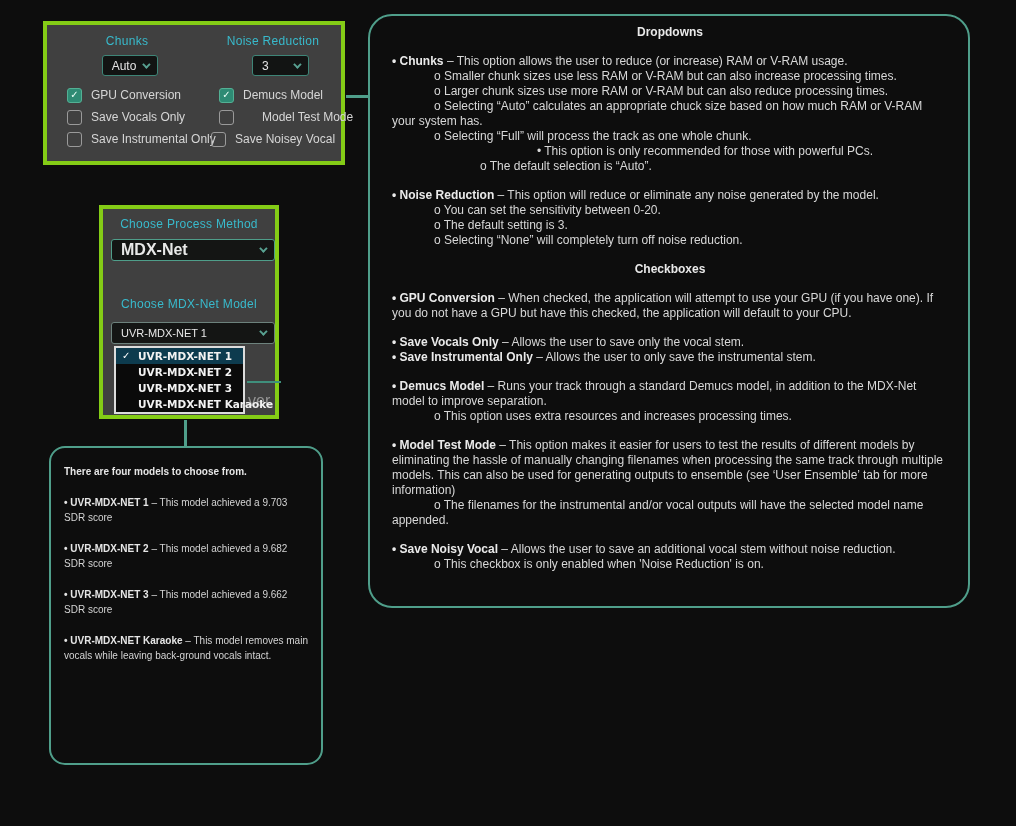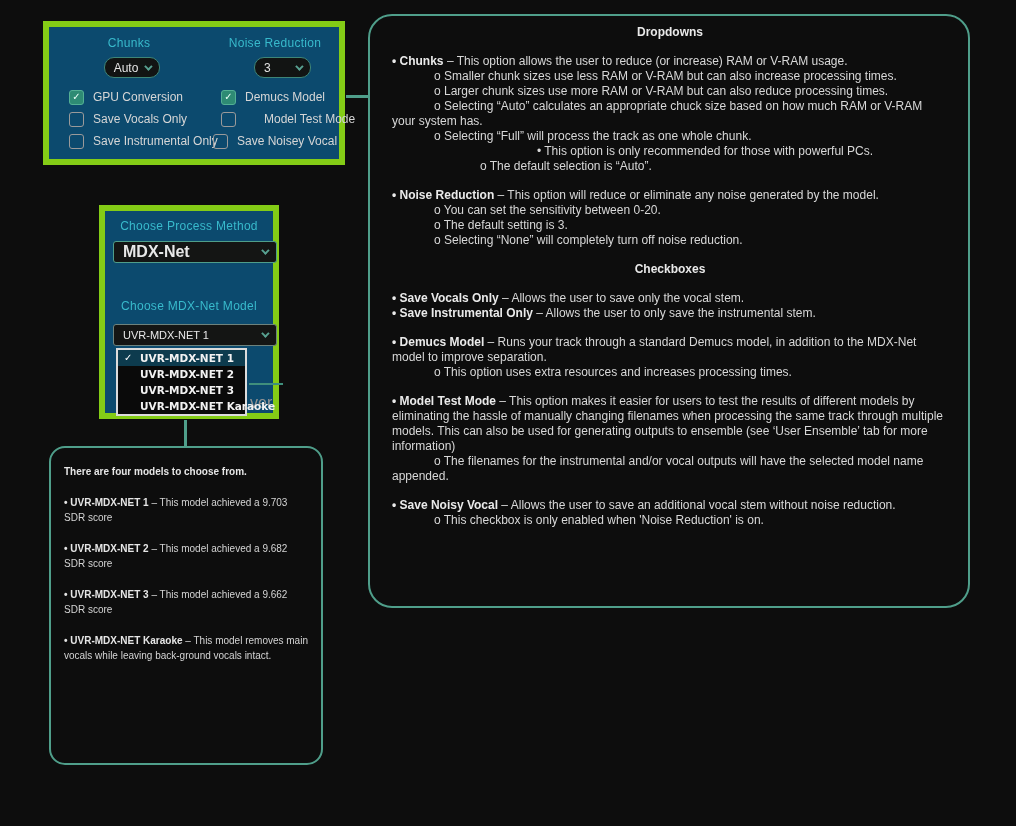--- a/index.html
+++ b/index.html
@@ -2,30 +2,30 @@
 <html><head>
 <meta charset="utf-8">
 <style>
   * { margin:0; padding:0; box-sizing:border-box; }
   html,body { background:#0d0d0d; }
   body {
     position:relative; width:1016px; height:826px; overflow:hidden;
     font-family:"Liberation Sans","DejaVu Sans",sans-serif;
     color:#d6d6d6;
   }
-  .panel-gray { position:absolute; border:6px solid #84cc16; background:#0c4a6e; }
+  .panel-gray { position:absolute; border:4px solid #84cc16; background:#404040; }
   .panel-teal { position:absolute; border:2px solid #4f9e8a; border-radius:18px; background:#0d0d0d; }
 
   
   #options-panel { left:43px; top:21px; width:302px; height:144px; }
   .col-label { position:absolute; top:9px; font-size:12px; color:#38bacc; text-align:center; letter-spacing:.3px; }
   #chunks-label { left:0; width:160px; }
   #noise-label  { left:150px; width:152px; }
   .mini-combo {
-    position:absolute; height:21px; border:1px solid #3e8577; border-radius:10px;
+    position:absolute; height:21px; border:1px solid #3e8577; border-radius:3px;
     background:#121413; display:flex; align-items:center; font-size:12px; color:#e4e4e4;
   }
   #chunks-combo { left:55px; top:30px; width:56px; justify-content:center; gap:6px; }
   #noise-combo  { left:205px; top:30px; width:57px; justify-content:space-between; padding:0 9px; }
   .chev { width:6px; height:6px; border-right:2px solid #58a191; border-bottom:2px solid #58a191;
           transform:rotate(45deg) translateY(-2px); display:inline-block; }
   .cbitem { position:absolute; display:flex; align-items:center; gap:9px; height:16px; cursor:default; }
   .cb { width:15px; height:15px; border-radius:3px; border:1px solid #9a9a9a; background:transparent;
         display:flex; align-items:center; justify-content:center; flex:0 0 auto; }
   .cb.on { background:#2e8b74; border-color:#53b094; }
@@ -176,20 +176,21 @@
   <div class="hl i1"><span>o Larger chunk sizes use more RAM or V-RAM but can also reduce processing times.</span></div>
   <div class="hl i1"><span>o Selecting “Auto” calculates an appropriate chuck size based on how much RAM or V-RAM your system has.</span></div>
   <div class="hl i1"><span>o Selecting “Full” will process the track as one whole chunk.</span></div>
   <div class="hl i2"><span>• This option is only recommended for those with powerful PCs.</span></div>
   <div class="hl i3"><span>o The default selection is “Auto”.</span></div>
   <div class="hl mt"><b>• Noise Reduction</b><span> – This option will reduce or eliminate any noise generated by the model.</span></div>
   <div class="hl i1"><span>o You can set the sensitivity between 0-20.</span></div>
   <div class="hl i1"><span>o The default setting is 3.</span></div>
   <div class="hl i1"><span>o Selecting “None” will completely turn off noise reduction.</span></div>
   <div class="hl h mt"><span>Checkboxes</span></div>
+  <div class="hl mt"><b>• GPU Conversion</b><span> – When checked, the application will attempt to use your GPU (if you have one). If you do not have a GPU but have this checked, the application will default to your CPU.</span></div>
   <div class="hl mt"><b>• Save Vocals Only</b><span> – Allows the user to save only the vocal stem.</span></div>
   <div class="hl"><b>• Save Instrumental Only</b><span> – Allows the user to only save the instrumental stem.</span></div>
   <div class="hl mt"><b>• Demucs Model</b><span> – Runs your track through a standard Demucs model, in addition to the MDX-Net model to improve separation.</span></div>
   <div class="hl i1"><span>o This option uses extra resources and increases processing times.</span></div>
   <div class="hl mt"><b>• Model Test Mode</b><span> – This option makes it easier for users to test the results of different models by eliminating the hassle of manually changing filenames when processing the same track through multiple models. This can also be used for generating outputs to ensemble (see ‘User Ensemble’ tab for more information)</span></div>
   <div class="hl i1"><span>o The filenames for the instrumental and/or vocal outputs will have the selected model name appended.</span></div>
   <div class="hl mt"><b>• Save Noisy Vocal</b><span> – Allows the user to save an additional vocal stem without noise reduction.</span></div>
   <div class="hl i1"><span>o This checkbox is only enabled when 'Noise Reduction' is on.</span></div>
 </div>
 

